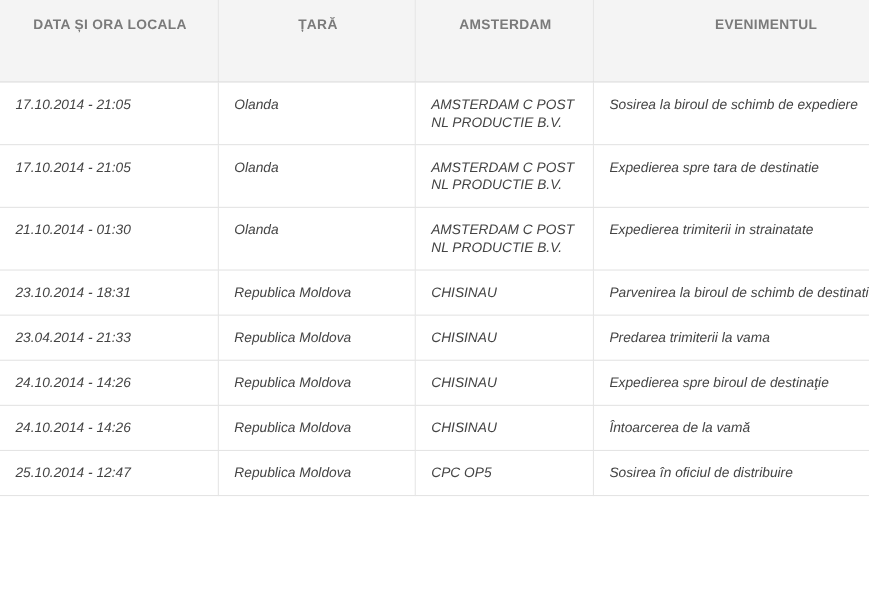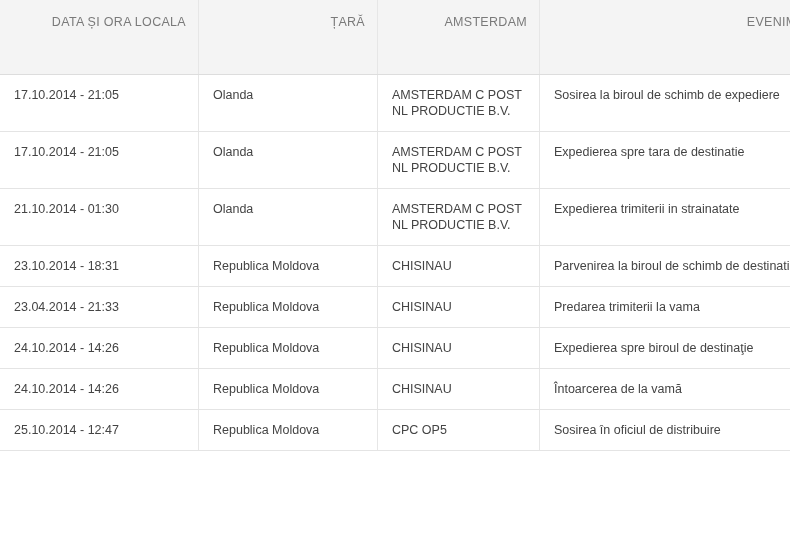--- a/index.html
+++ b/index.html
@@ -17,42 +17,43 @@
   .tracking-table {
     width: 790px;
     border-collapse: collapse;
     table-layout: fixed;
     font-size: 12.5px;
   }
   .tracking-table thead th {
     background: #f4f4f4;
     color: #7a7a7a;
     font-size: 12.5px;
-    font-weight: normal;
+    font-weight: bold;
     letter-spacing: 0.3px;
-    text-align: right;
+    text-align: center;
     vertical-align: top;
     padding: 14px 12px 14px 14px;
     border-bottom: 1px solid #dddddd;
     border-right: 1px solid #e6e6e6;
     height: 46px;
     line-height: 16px;
   }
   .tracking-table thead th:last-child {
     border-right: none;
   }
   .tracking-table tbody td {
     vertical-align: top;
     padding: 12px 12px 12px 14px;
     border-bottom: 1px solid #e4e4e4;
     border-right: 1px solid #e6e6e6;
     line-height: 16px;
     color: #444444;
     font-size: 12.5px;
     background: #ffffff;
+    font-style: italic;
   }
   .tracking-table tbody td:last-child {
     border-right: none;
   }
   .col-date   { width: 172px; }
   .col-country{ width: 152px; }
   .col-city   { width: 135px; }
   .col-event  { width: 285px; }
   .nowrap-cell { white-space: nowrap; }
 </style>

